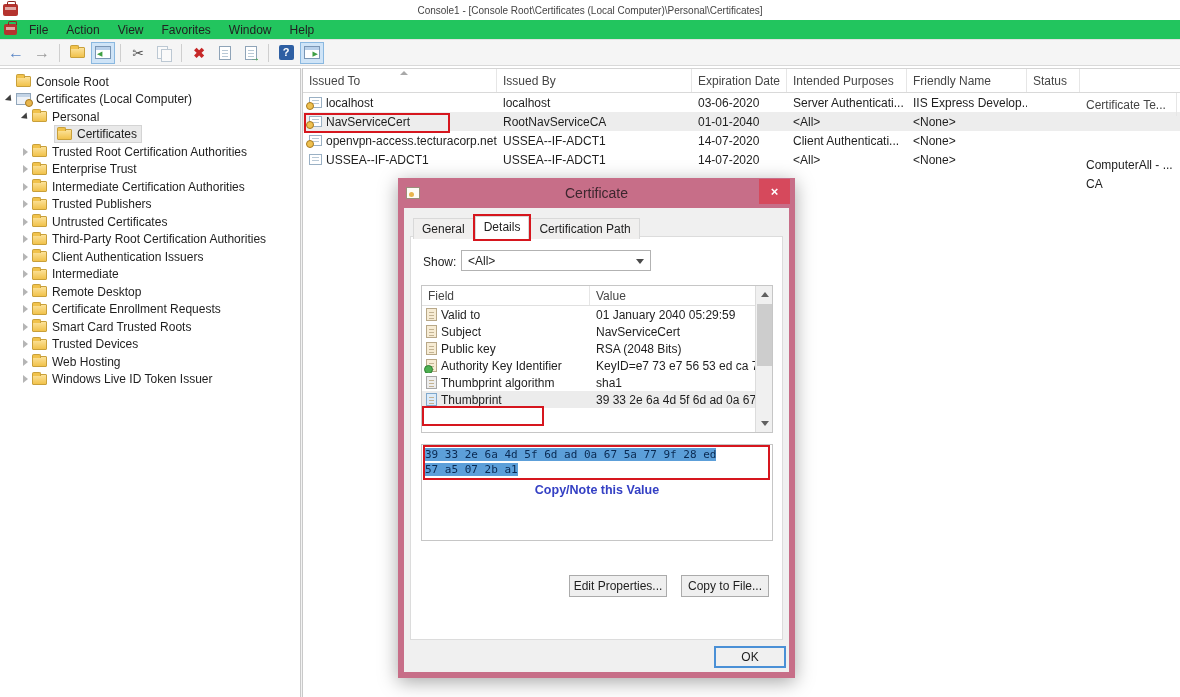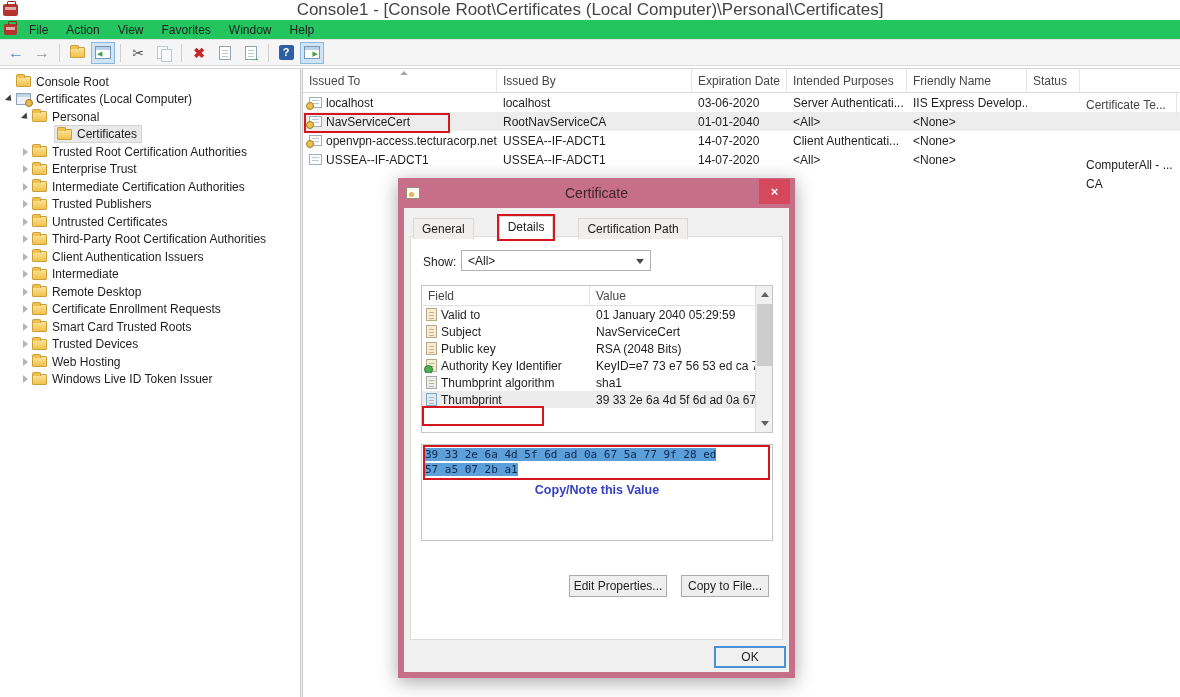--- a/index.html
+++ b/index.html
@@ -1,21 +1,21 @@
 <!DOCTYPE html>
 <html><head>
 <meta charset="utf-8">
 <style>
   * { box-sizing: border-box; margin: 0; padding: 0; }
   html,body { width:1180px; height:697px; background:#fff; font-family:"Liberation Sans", sans-serif; overflow:hidden; }
   #screen { position:relative; width:1180px; height:697px; background:#fff; font-size:12px; color:#1e1e1e; }
 
   
   .titlebar { position:absolute; left:0; top:0; width:1180px; height:20px; background:#ffffff; display:flex; align-items:center; }
-  .titlebar .title-text { position:absolute; left:0; right:0; text-align:center; font-size:17px; color:#444; }
+  .titlebar .title-text { position:absolute; left:0; right:0; text-align:center; font-size:10px; color:#444; }
   .mmc-icon { display:inline-block; width:15px; height:12px; background:#b5332e; border-radius:2px; position:relative; margin:2px 3px; }
   .mmc-icon::before { content:""; position:absolute; left:4px; top:-3px; width:7px; height:3px; border:1px solid #8d2620; border-bottom:none; border-radius:2px 2px 0 0; }
   .mmc-icon::after { content:""; position:absolute; left:2px; top:3px; right:2px; height:3px; background:#e0aaa6; }
 
   .menubar { position:absolute; left:0; top:20px; width:1180px; height:20px; background:#22c55e; border-bottom:1px solid #e3e3e3; display:flex; align-items:center; }
   .menu-item { padding:2px 9px; font-size:12px; color:#222; cursor:default; }
   .menubar .mmc-icon { width:13px; height:11px; margin-left:4px; }
 
   .toolbar { position:absolute; left:0; top:40px; width:1180px; height:26px; background:#f5f5f5; border-bottom:1px solid #d9d9d9; display:flex; align-items:center; padding-left:3px; }
   .tb-btn { width:24px; height:22px; display:inline-flex; align-items:center; justify-content:center; margin:0 1px; position:relative; border:1px solid transparent; }
@@ -72,21 +72,21 @@
 
   
   .dialog { position:absolute; left:398px; top:178px; width:397px; height:500px; background:#c76e88; box-shadow:0 4px 18px rgba(0,0,0,.35); }
   .dlg-titlebar { height:30px; display:flex; align-items:center; position:relative; }
   .dlg-title { position:absolute; left:0; right:0; text-align:center; color:#3d262e; font-size:14px; }
   .dlg-icon { display:inline-block; width:14px; height:12px; background:#fdfdf5; border:1px solid #9a8f7a; position:relative; margin-left:8px; z-index:1; }
   .dlg-icon::after { content:""; position:absolute; left:2px; bottom:1px; width:5px; height:5px; border-radius:50%; background:#e8b64c; }
   .dlg-close { position:absolute; right:5px; top:1px; width:31px; height:25px; background:#d6495c; color:#fff; display:flex; align-items:center; justify-content:center; font-size:13px; font-weight:bold; }
   .dlg-body { position:absolute; left:6px; right:6px; top:30px; bottom:6px; background:#f0f0f0; }
 
-  .tab-strip { position:absolute; left:9px; top:8px; display:flex; align-items:flex-end; z-index:2;gap:24px; }
+  .tab-strip { position:absolute; left:9px; top:8px; display:flex; align-items:flex-end; z-index:2; }
   .tab { padding:3px 8px 3px; font-size:12px; background:#f0efee; border:1px solid #d9d9d9; border-bottom:none; margin-right:1px; color:#222; }
   .tab.active { background:#fff; padding-bottom:5px; outline:2px solid #d6161e; outline-offset:0px; position:relative; z-index:3; }
 
   .tab-page { position:absolute; left:6px; top:28px; width:373px; height:404px; background:#fff; border:1px solid #dcdcdc; }
 
   .show-label { position:absolute; left:12px; top:18px; }
   .show-combo { position:absolute; left:50px; top:13px; width:190px; height:21px; background:#fff; border:1px solid #b2b2b2; display:flex; align-items:center; padding-left:6px; }
   .combo-chev { position:absolute; right:6px; top:8px; width:0; height:0; border-left:4px solid transparent; border-right:4px solid transparent; border-top:5px solid #4a4a4a; }
 
   .field-list { position:absolute; left:10px; top:48px; width:352px; height:148px; border:1px solid #c6c6c6; background:#fff; }

